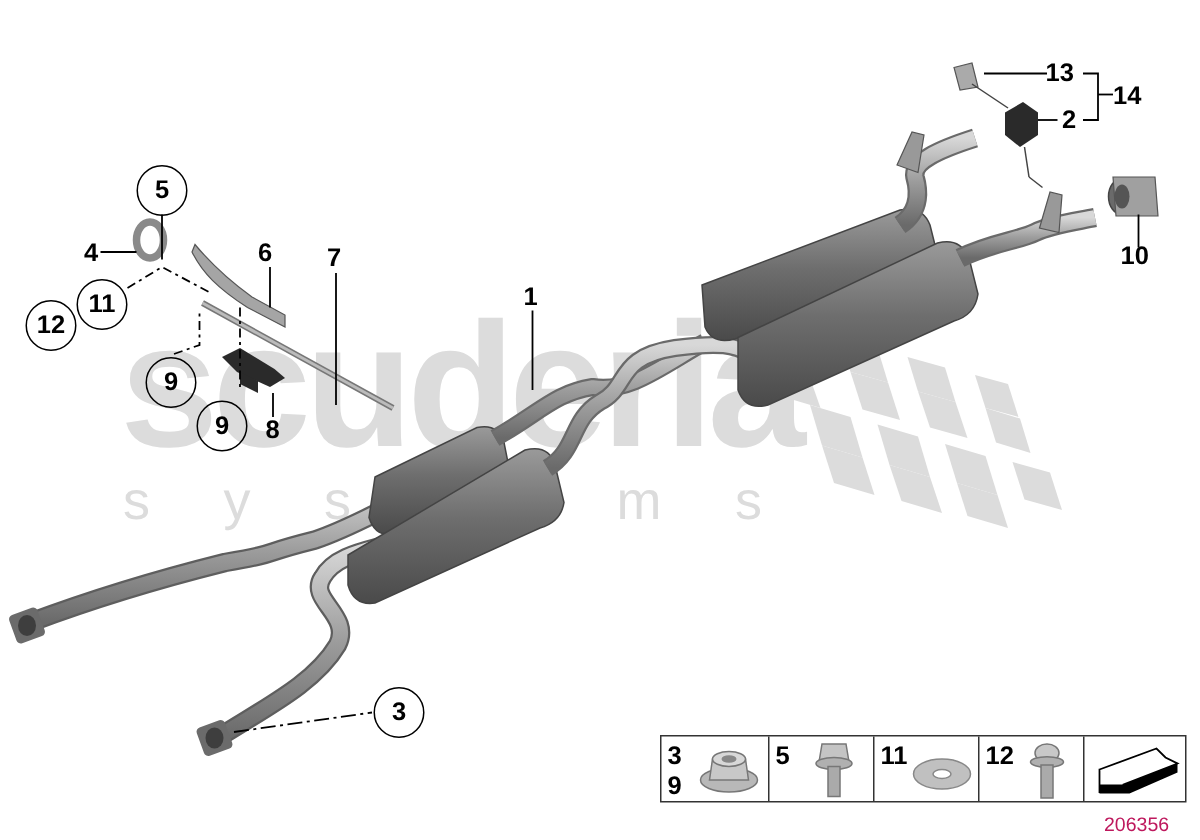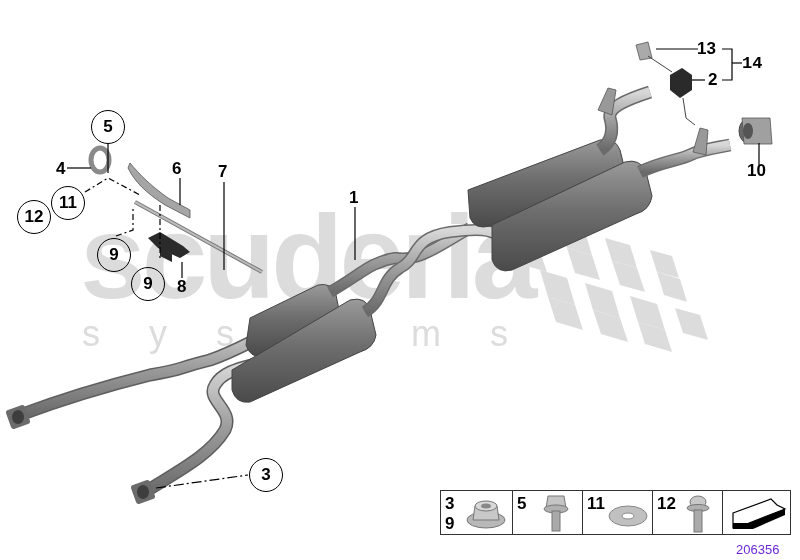--- a/index.html
+++ b/index.html
@@ -7,21 +7,21 @@
   .wm-text { position:absolute; color:#dcdcdc; font-family:"Liberation Sans", sans-serif; font-weight:bold; pointer-events:none; }
   #wm-main { left:80px; top:198px; font-size:118px; letter-spacing:-4px; line-height:1; }
   #wm-sub { left:82px; top:316px; font-size:36px; letter-spacing:49px; font-weight:normal; line-height:1; }
   svg.diagram { position:absolute; left:0; top:0; }
   .callout { position:absolute; font-weight:bold; font-size:17px; color:#000; line-height:1; }
   .circle { position:absolute; width:34px; height:34px; border:1.5px solid #000; border-radius:50%; background:transparent; display:flex; align-items:center; justify-content:center; font-weight:bold; font-size:17px; box-sizing:border-box; }
   .legend { position:absolute; left:440px; top:490px; width:351px; height:45px; border:1px solid #333; display:flex; box-sizing:border-box; background:#fff; }
   .legend-cell { position:relative; border-right:1px solid #333; height:100%; box-sizing:border-box; }
   .legend-cell:last-child { border-right:none; }
   .legend-num { position:absolute; font-weight:bold; font-size:17px; line-height:1; }
-  .diagram-id { position:absolute; left:736px; top:542px; font-size:13px; color:#6d28d9; }
+  .diagram-id { position:absolute; left:736px; top:542px; font-size:13px; color:#be185d; }
 </style>
 </head>
 <body>
 
 <div class="wm-text" id="wm-main">scuderia</div>
 <div class="wm-text" id="wm-sub">systems</div>
 
 <svg class="diagram" width="800" height="560" viewBox="0 0 800 560">
   <defs>
     <linearGradient id="mufG" x1="0" y1="0" x2="0" y2="1">
@@ -154,21 +154,21 @@
 <div class="circle" style="left:91px;top:110px;">5</div>
 <div class="callout" style="left:172px;top:160px;">6</div>
 <div class="callout" style="left:218px;top:163px;">7</div>
 <div class="callout" style="left:177px;top:278px;">8</div>
 <div class="circle" style="left:97px;top:238px;">9</div>
 <div class="circle" style="left:131px;top:267px;">9</div>
 <div class="callout" style="left:747px;top:162px;">10</div>
 <div class="circle" style="left:51px;top:186px;">11</div>
 <div class="circle" style="left:17px;top:200px;">12</div>
 <div class="callout" style="left:697px;top:40px;">13</div>
-<div class="callout" style="left:742px;top:55px;font-family:Liberation Mono, monospace;">14</div>
+<div class="callout" style="left:742px;top:55px;">14</div>
 
 <div class="legend">
   <div class="legend-cell" style="width:72px;">
     <span class="legend-num" style="left:4px;top:4px;">3</span>
     <span class="legend-num" style="left:4px;top:24px;">9</span>
     <svg style="position:absolute;left:24px;top:5px;" width="42" height="36">
       <ellipse cx="21" cy="24" rx="19" ry="8" fill="#b8b8b8" stroke="#777"></ellipse>
       <polygon points="10,10 32,10 34,24 8,24" fill="#c8c8c8" stroke="#777"></polygon>
       <ellipse cx="21" cy="10" rx="11" ry="5" fill="#d8d8d8" stroke="#777"></ellipse>
       <ellipse cx="21" cy="10" rx="5" ry="2.5" fill="#888"></ellipse>

